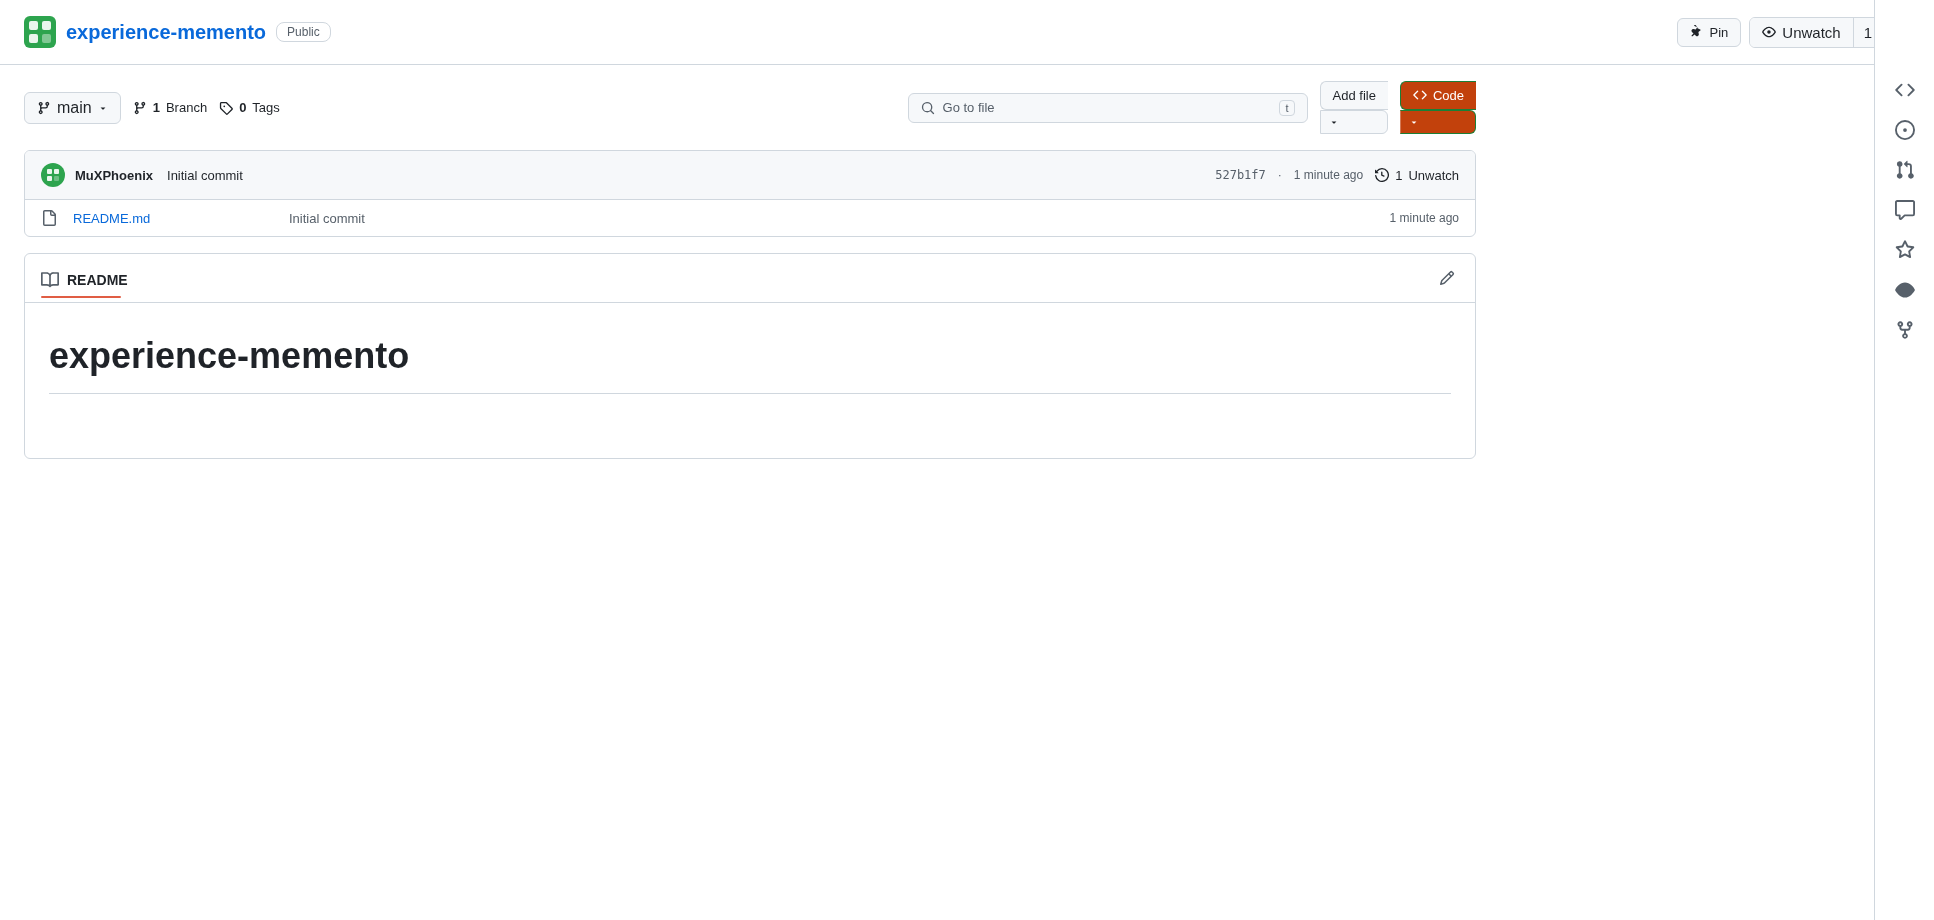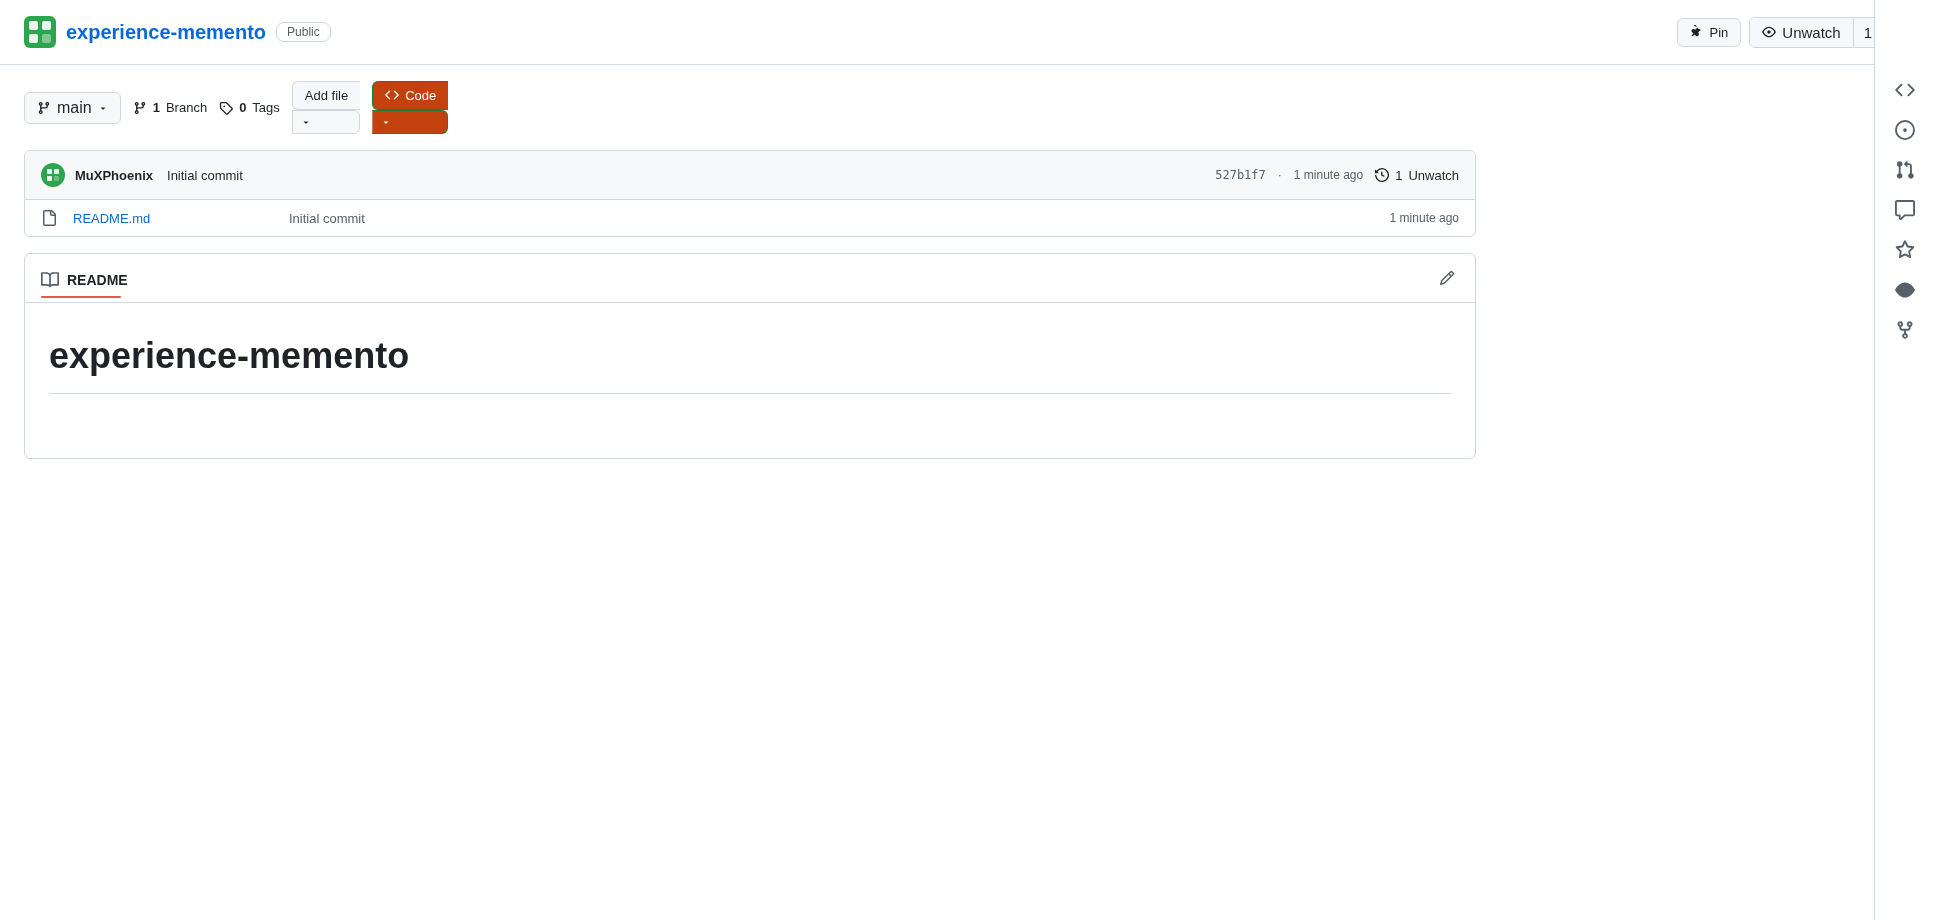--- a/index.html
+++ b/index.html
@@ -410,20 +410,27 @@
     </a>
 
     <a class="branch-info" href="#">
       <svg width="14" height="14" viewBox="0 0 16 16" fill="currentColor">
         <path d="M1 7.775V2.75C1 1.784 1.784 1 2.75 1h5.025c.464 0 .91.184 1.238.513l6.25 6.25a1.75 1.75 0 0 1 0 2.474l-5.026 5.026a1.75 1.75 0 0 1-2.474 0l-6.25-6.25A1.752 1.752 0 0 1 1 7.775Zm1.5 0c0 .066.026.13.073.177l6.25 6.25a.25.25 0 0 0 .354 0l5.025-5.025a.25.25 0 0 0 0-.354l-6.25-6.25a.25.25 0 0 0-.177-.073H2.75a.25.25 0 0 0-.25.25ZM6 5a1 1 0 1 1 0 2 1 1 0 0 1 0-2Z"></path>
       </svg>
       <strong>0</strong>
       <span>Tags</span>
     </a>
 
+    <div class="search-box">
+      <svg width="14" height="14" viewBox="0 0 16 16" fill="#57606a">
+        <path d="M10.68 11.74a6 6 0 0 1-7.922-8.982 6 6 0 0 1 8.982 7.922l3.04 3.04a.749.749 0 0 1-.326 1.275.749.749 0 0 1-.734-.215ZM11.5 7a4.499 4.499 0 1 0-8.997 0A4.499 4.499 0 0 0 11.5 7Z"></path>
+      </svg>
+      <span style="color:#57606a;">Go to file</span>
+      <span class="search-shortcut">t</span>
+    </div>
 
     <div class="btn-group">
       <button class="btn btn-split-left">
         <span>Add file</span>
       </button>
       <button class="btn" style="border-radius:0 6px 6px 0;padding:6px 8px;">
         <svg width="10" height="10" viewBox="0 0 16 16" fill="currentColor">
           <path d="M4.427 7.427l3.396 3.396a.25.25 0 0 0 .354 0l3.396-3.396A.25.25 0 0 0 11.396 7H4.604a.25.25 0 0 0-.177.427Z"></path>
         </svg>
       </button>

